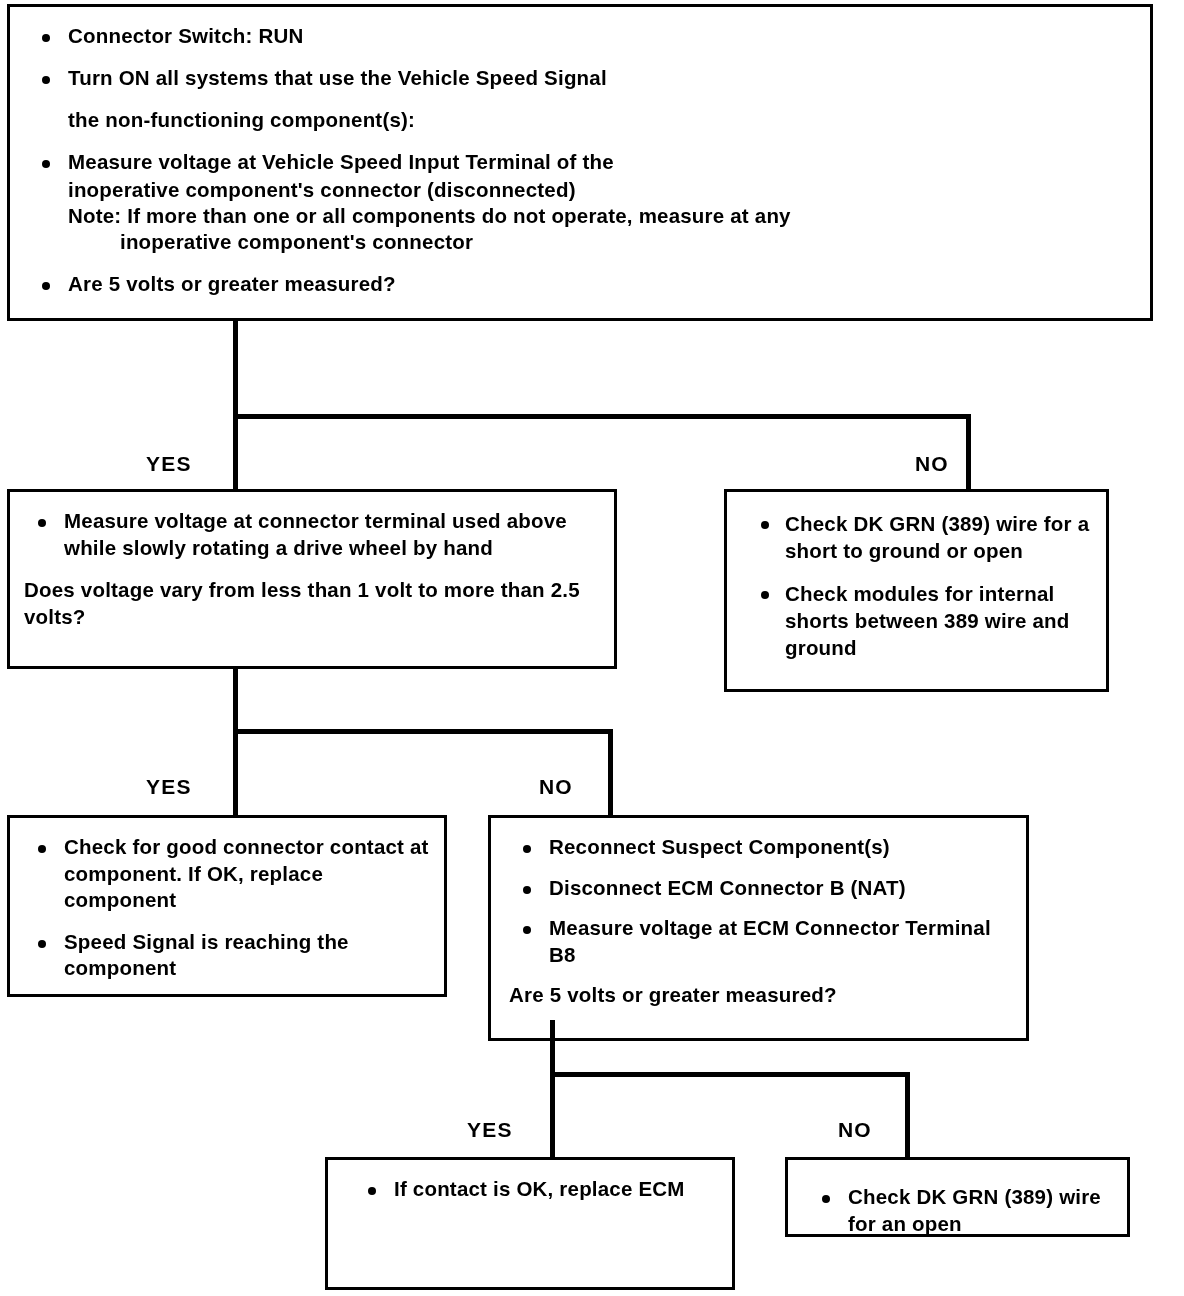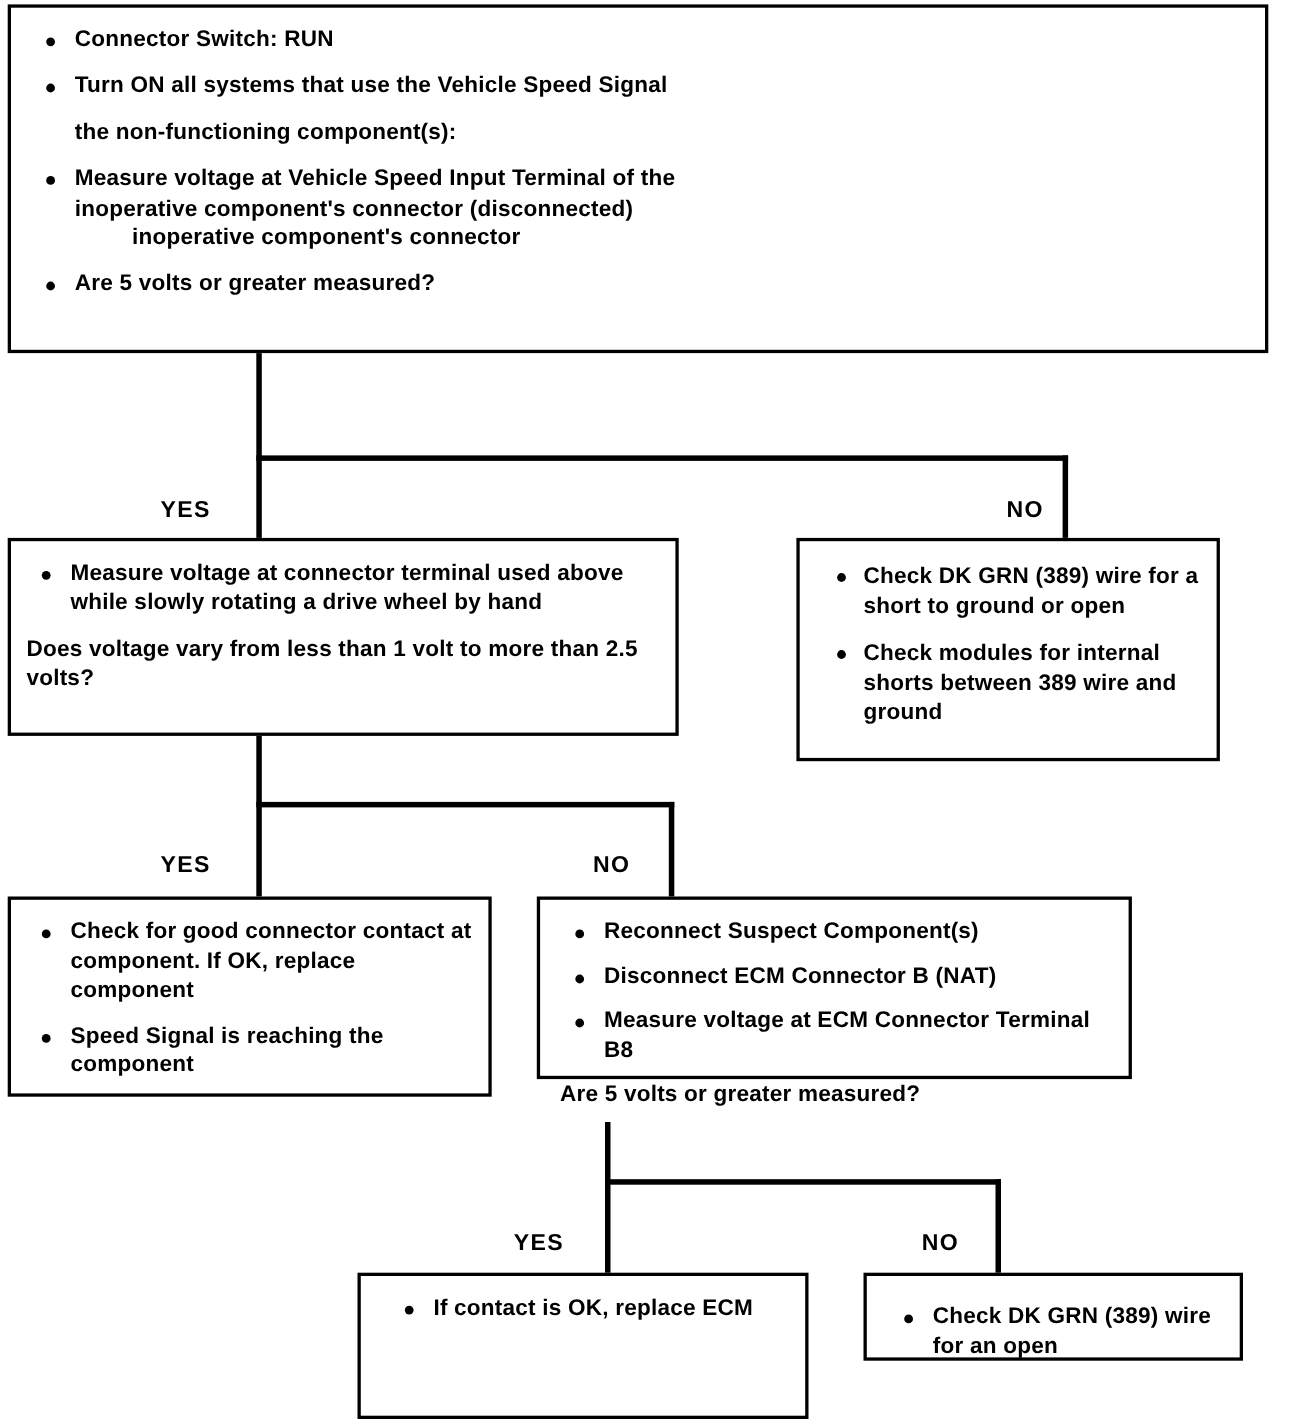--- a/index.html
+++ b/index.html
@@ -109,21 +109,21 @@
     padding: 16px 12px 0 14px;
   }
   #node-signal-ok .bullet-item {
     font-size: 20.5px;
     line-height: 26.5px;
     margin-bottom: 15px;
   }
 
   
   #node-ecm-test {
-    left: 488px; top: 815px; width: 541px; height: 166px;
+    left: 488px; top: 815px; width: 541px; height: 226px;
     padding: 16px 12px 0 14px;
   }
   #node-ecm-test .bullet-item,
   #node-ecm-test .plain-line {
     font-size: 20.5px;
     line-height: 26.5px;
   }
   #node-ecm-test .bullet-item { margin-bottom: 14px; padding-left: 44px; }
   #node-ecm-test .bullet-item::before { left: 18px; }
   #node-ecm-test .q { margin-top: 2px; padding-left: 4px; }
@@ -158,20 +158,21 @@
 
 <div id="page">
 
   <div class="node-box" id="node-start">
     <ul class="bullet-list">
       <li class="bullet-item">Connector  Switch: RUN</li>
       <li class="bullet-item">Turn ON all systems that use the Vehicle Speed Signal</li>
       <li class="sub-line note-line" style="margin-bottom:16px;">the non-functioning component(s):</li>
       <li class="bullet-item tight">Measure voltage at Vehicle Speed Input Terminal of the</li>
       <li class="sub-line note-line">inoperative component's connector (disconnected)</li>
+      <li class="sub-line note-line">Note: If more than one or all components do not operate, measure at any</li>
       <li class="sub-line note-cont">inoperative component's connector</li>
       <li class="bullet-item">Are 5 volts or greater measured?</li>
     </ul>
   </div>
 
   <div class="connector" style="left:233px; top:321px; width:5px; height:170px;"></div>
 
   <div class="connector" style="left:233px; top:414px; width:738px; height:5px;"></div>
 
   <div class="connector" style="left:966px; top:414px; width:5px; height:77px;"></div>

